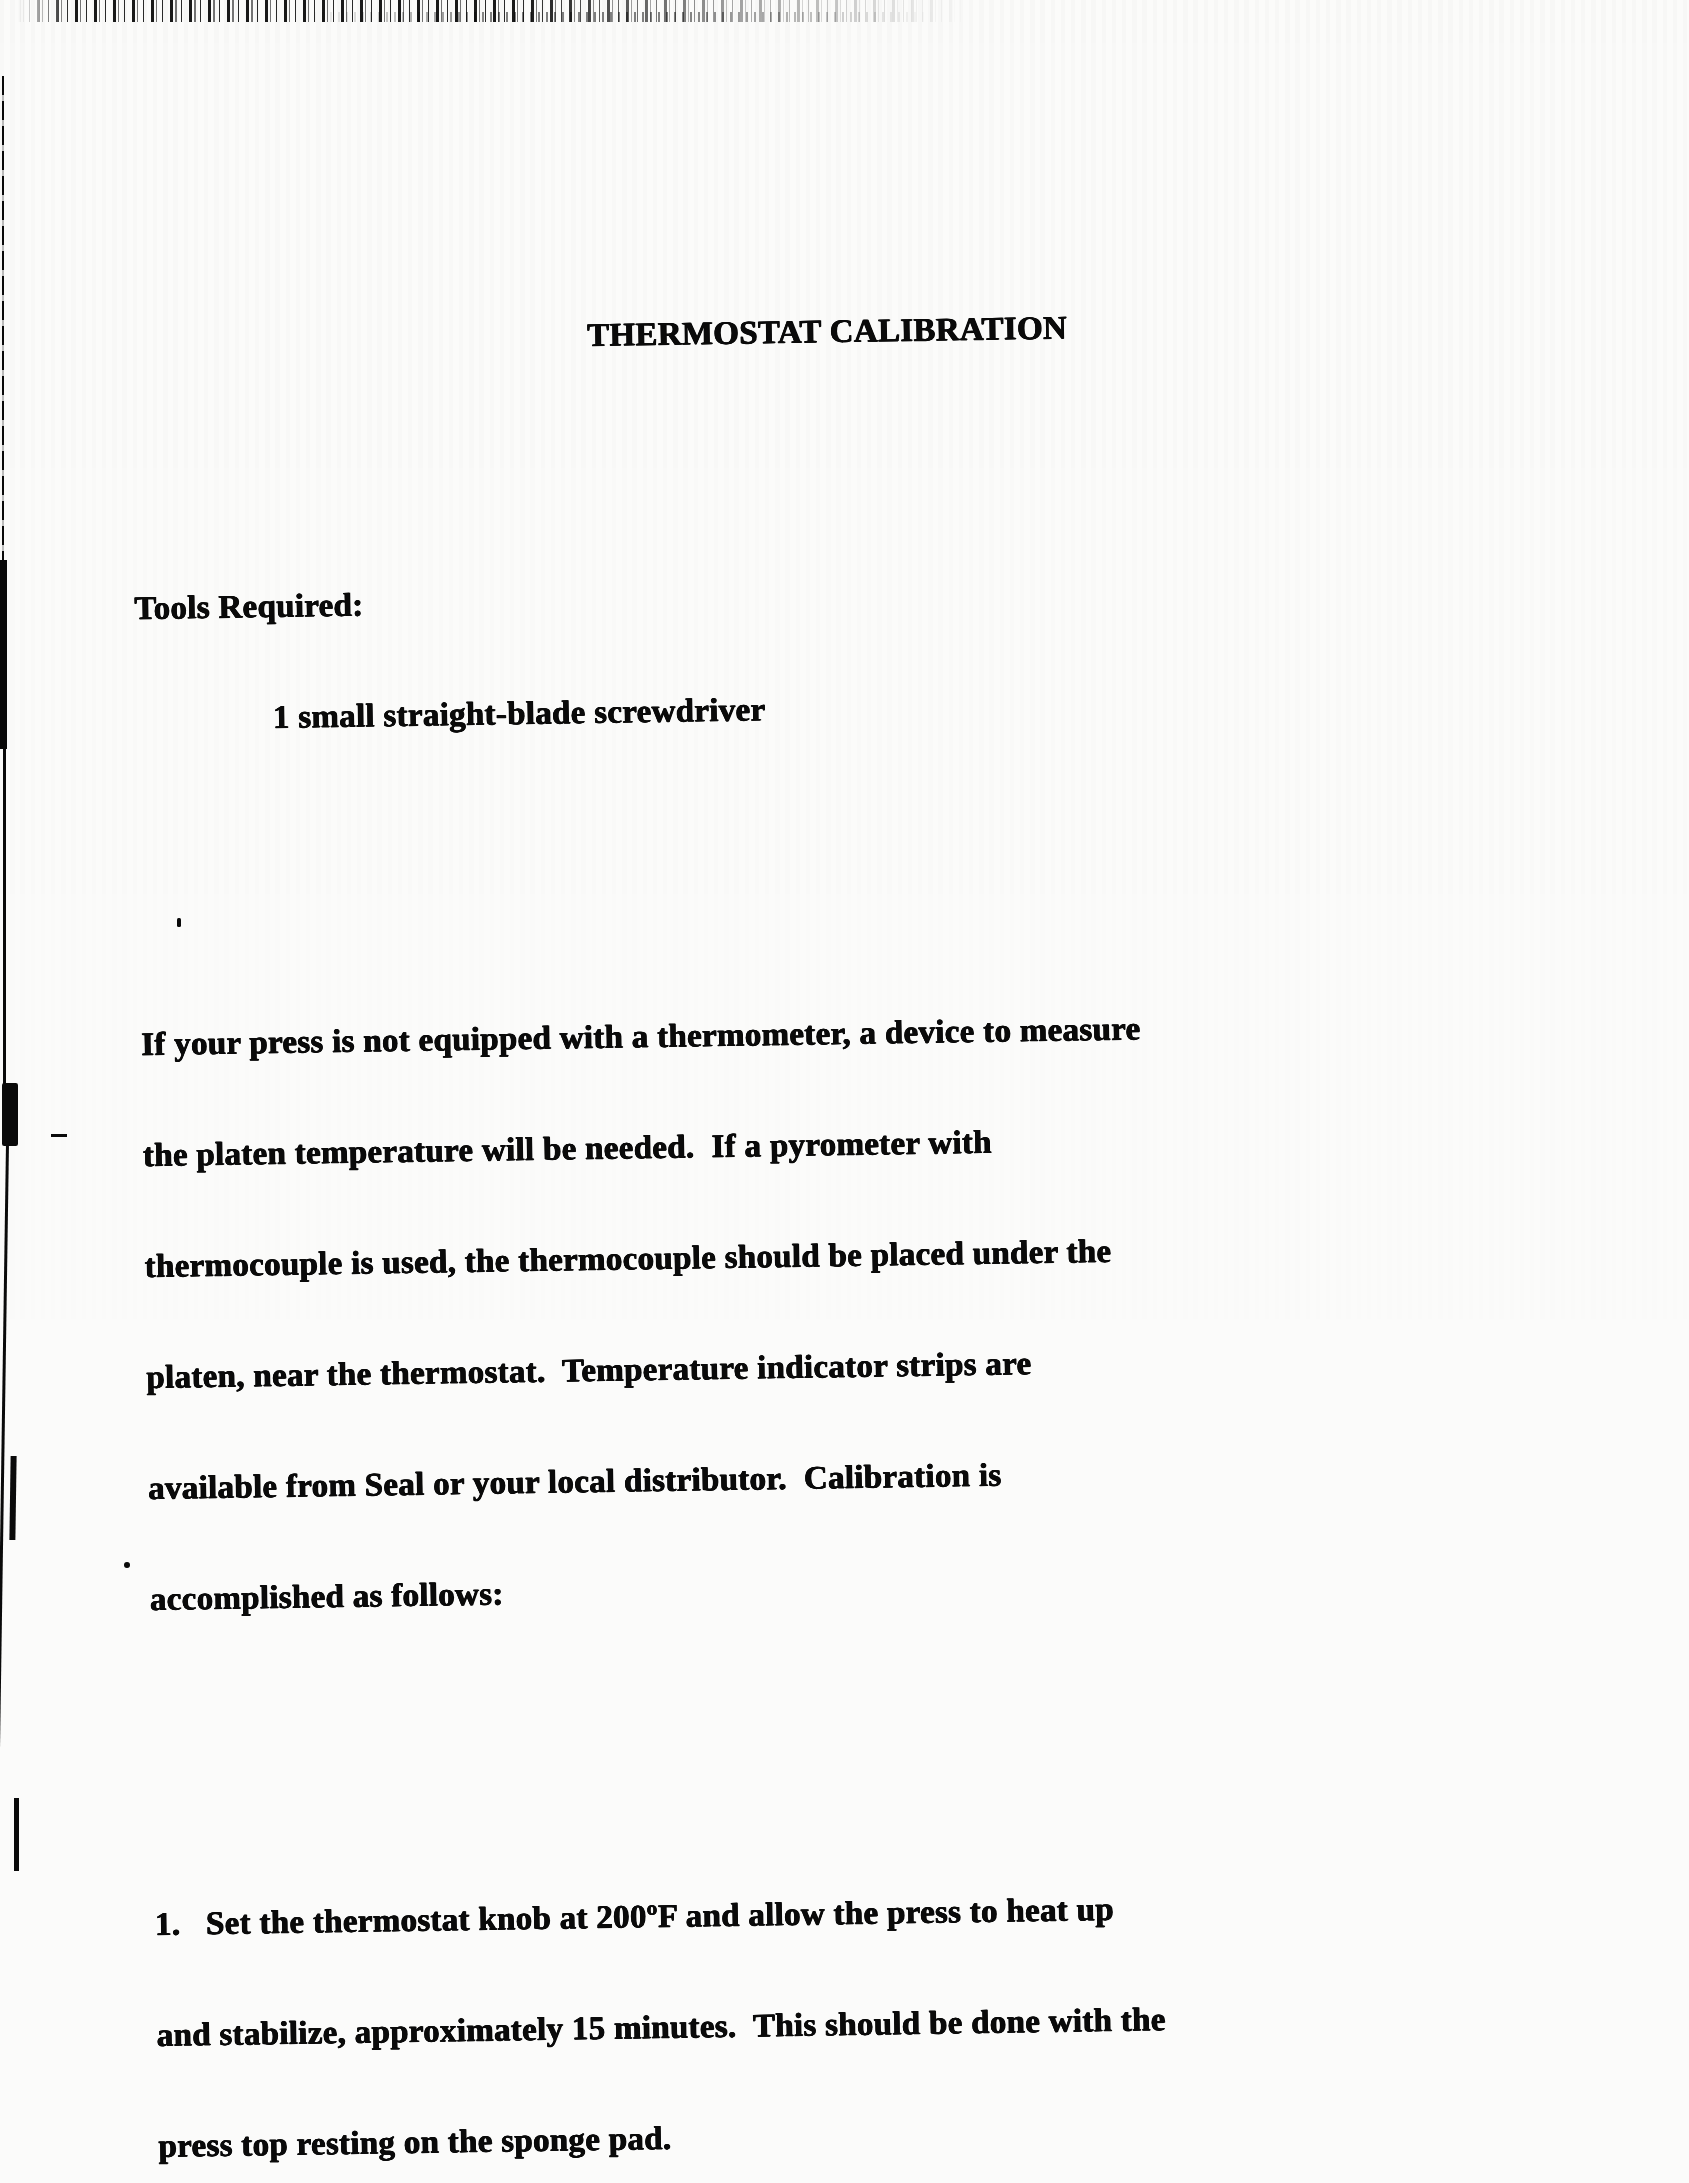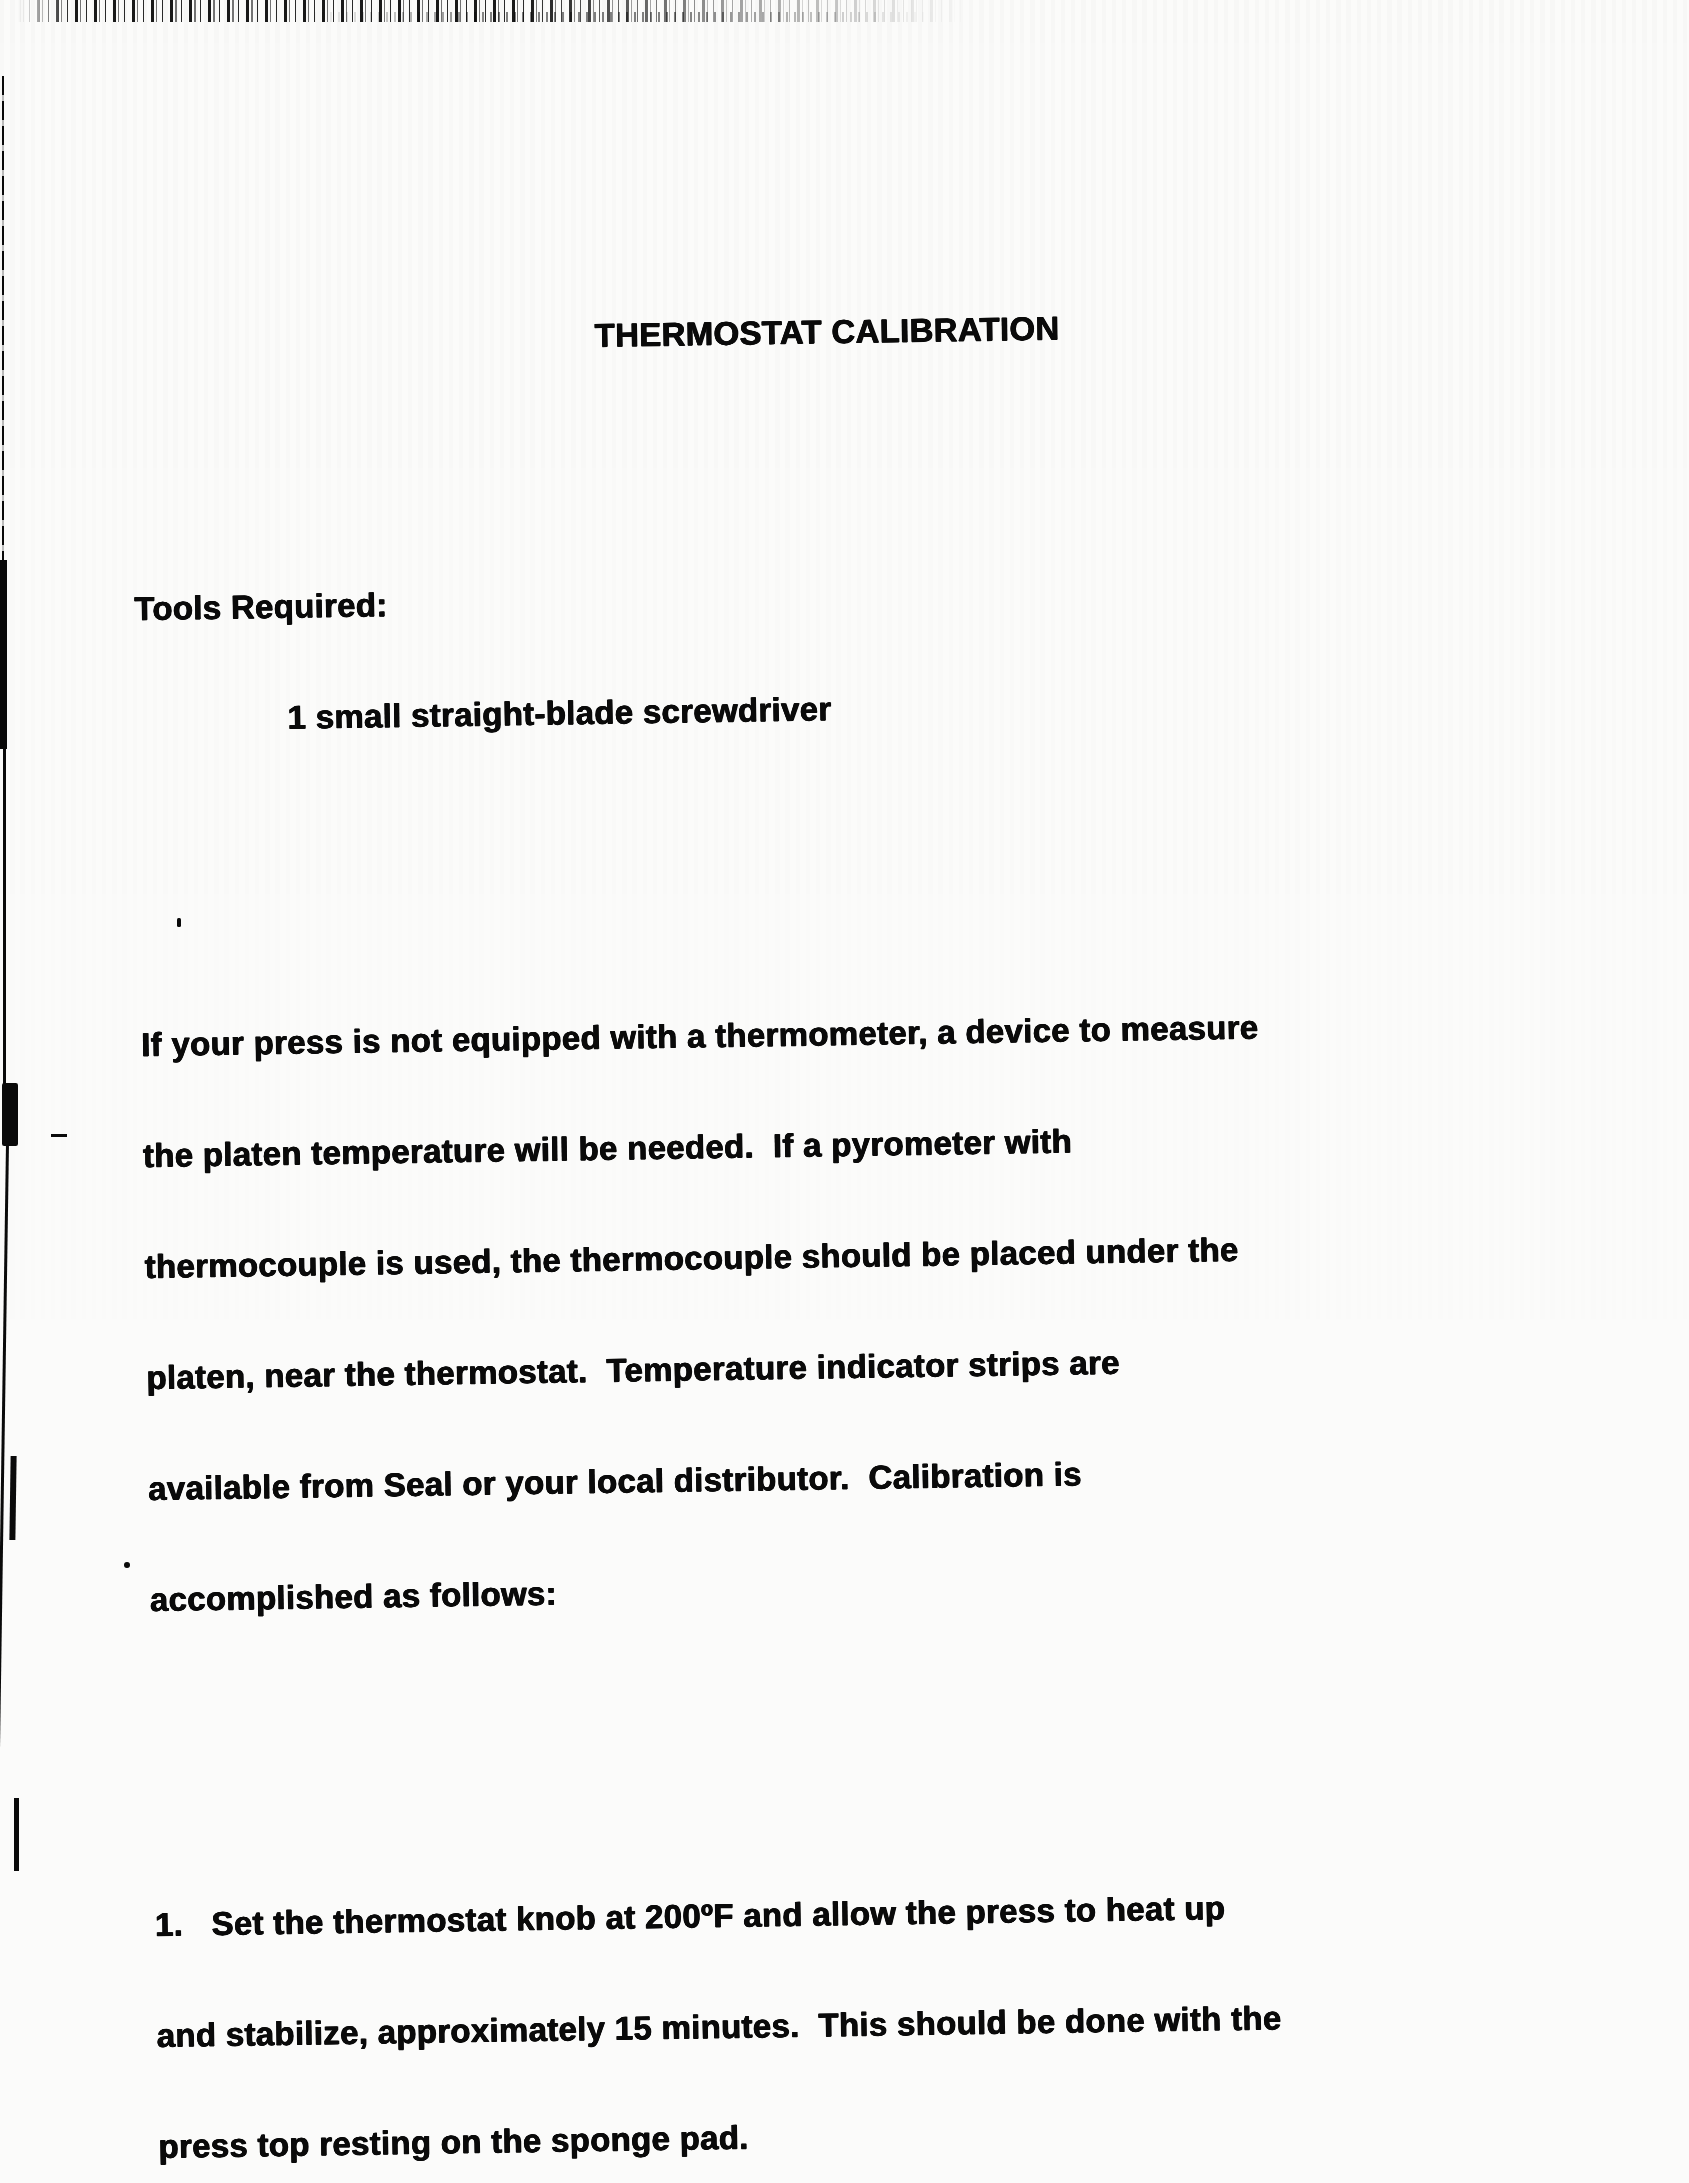--- a/index.html
+++ b/index.html
@@ -1,21 +1,21 @@
 <!DOCTYPE html>
 <html style="font-size:11.6px"><head>
 <meta charset="utf-8">
 <style>
   html,body { margin:0; padding:0; background:#9a9a9a; }
   .page {
     position:relative;
     width:1689px; height:2183px;
     background:#fbfbfa;
     overflow:hidden;
-    font-family:Liberation Sans, sans-serif;
+    font-family:Liberation Serif, serif;
     color:#0a0a0a;
   }
   
   .banding {
     position:absolute; inset:0; pointer-events:none;
     background:repeating-linear-gradient(90deg, rgba(0,0,0,0.016) 0 4.4px, transparent 4.4px 10.2px);
     -webkit-mask-image:linear-gradient(180deg, rgba(0,0,0,0.9), transparent 70%);
     mask-image:linear-gradient(180deg, rgba(0,0,0,0.9), transparent 70%);
   }
   

